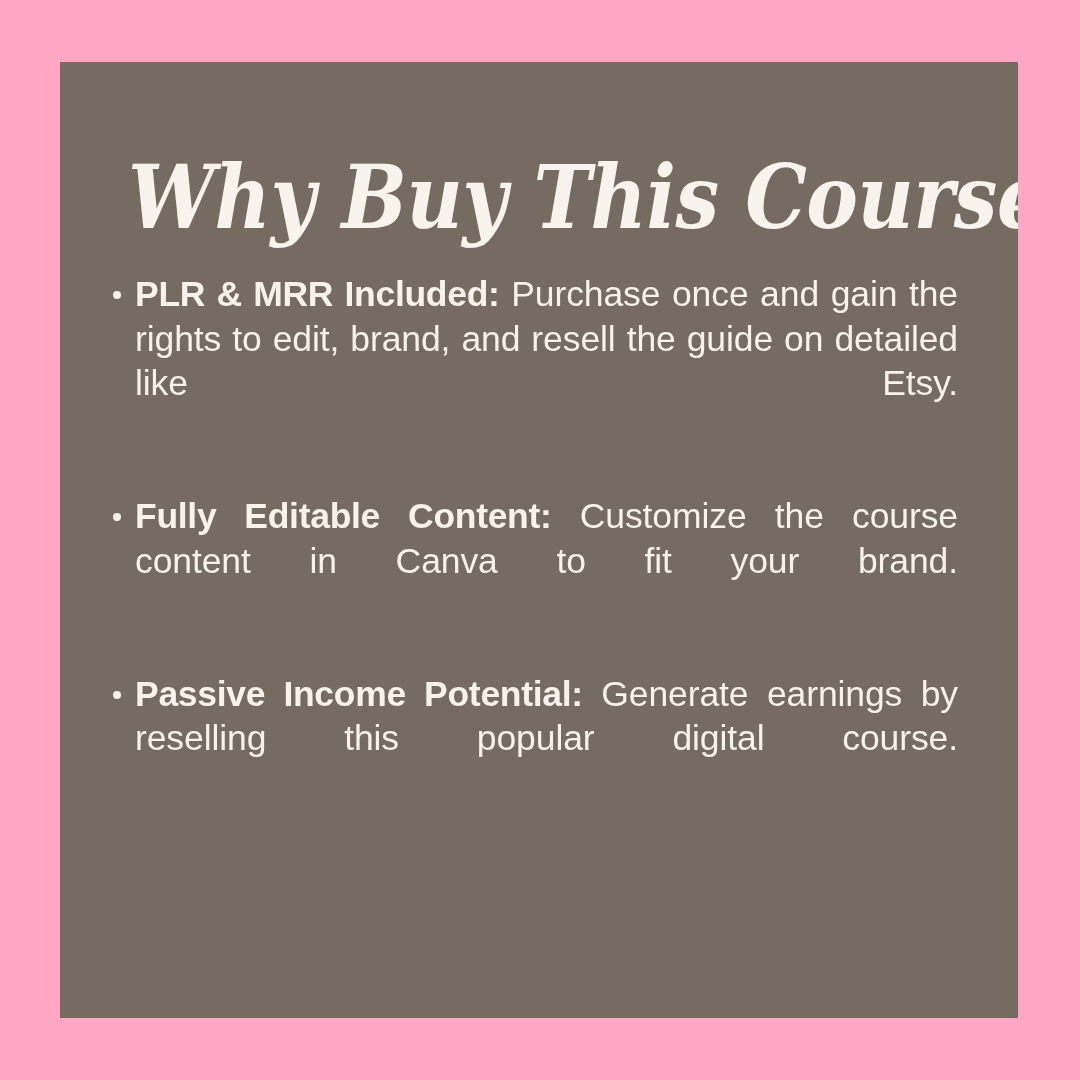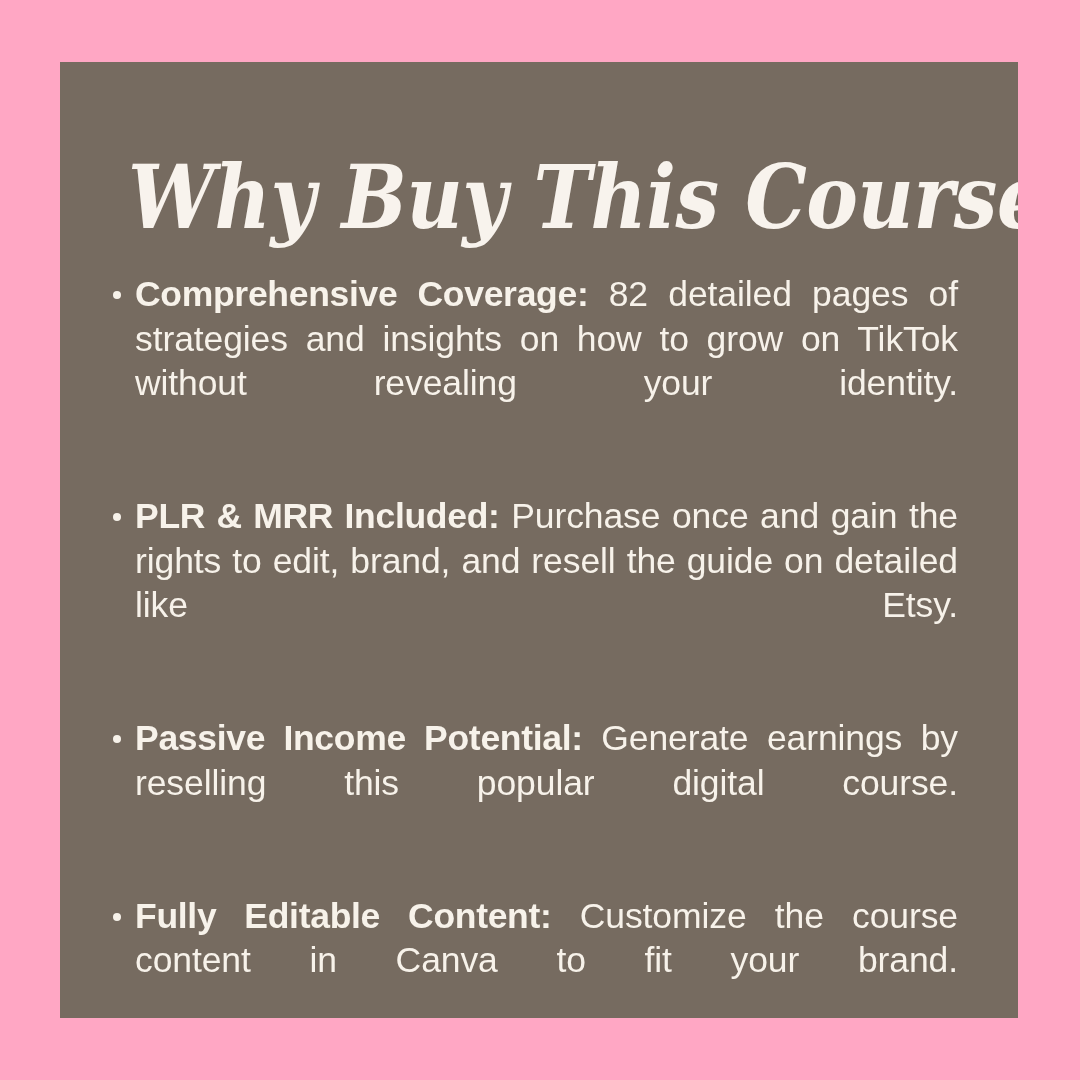--- a/index.html
+++ b/index.html
@@ -107,35 +107,31 @@
 <body>
 
 <div id="poster" style="background: rgb(255, 167, 196);">
 
   <div id="card" style="background: rgb(118, 107, 96);">
 
     <h1 id="title">Why Buy This Course?</h1>
 
     <div id="bullets">
 
-      <div class="bullet">
-        <span class="dot"></span>
-        <span class="para"><span class="lead">Comprehensive Coverage:</span><span class="rest"> 82 detailed pages of strategies and insights on how to grow on TikTok without revealing your identity.</span></span>
-      </div>
 
       <div class="bullet">
         <span class="dot"></span>
         <span class="para"><span class="lead">PLR &amp; MRR Included:</span><span class="rest"> Purchase once and gain the rights to edit, brand, and resell the guide on detailed like Etsy.</span></span>
       </div>
 
       <div class="bullet">
         <span class="dot"></span>
-        <span class="para"><span class="lead">Passive Income Potential:</span><span class="rest"> Generate earnings by reselling this popular digital course.</span></span>
+        <span class="para"><span class="lead">Fully Editable Content:</span><span class="rest"> Customize the course content in Canva to fit your brand.</span></span>
       </div>
 
       <div class="bullet">
         <span class="dot"></span>
-        <span class="para"><span class="lead">Fully Editable Content:</span><span class="rest"> Customize the course content in Canva to fit your brand.</span></span>
+        <span class="para"><span class="lead">Passive Income Potential:</span><span class="rest"> Generate earnings by reselling this popular digital course.</span></span>
       </div>
 
     </div>
   </div>
 </div>
 
 </body></html>

